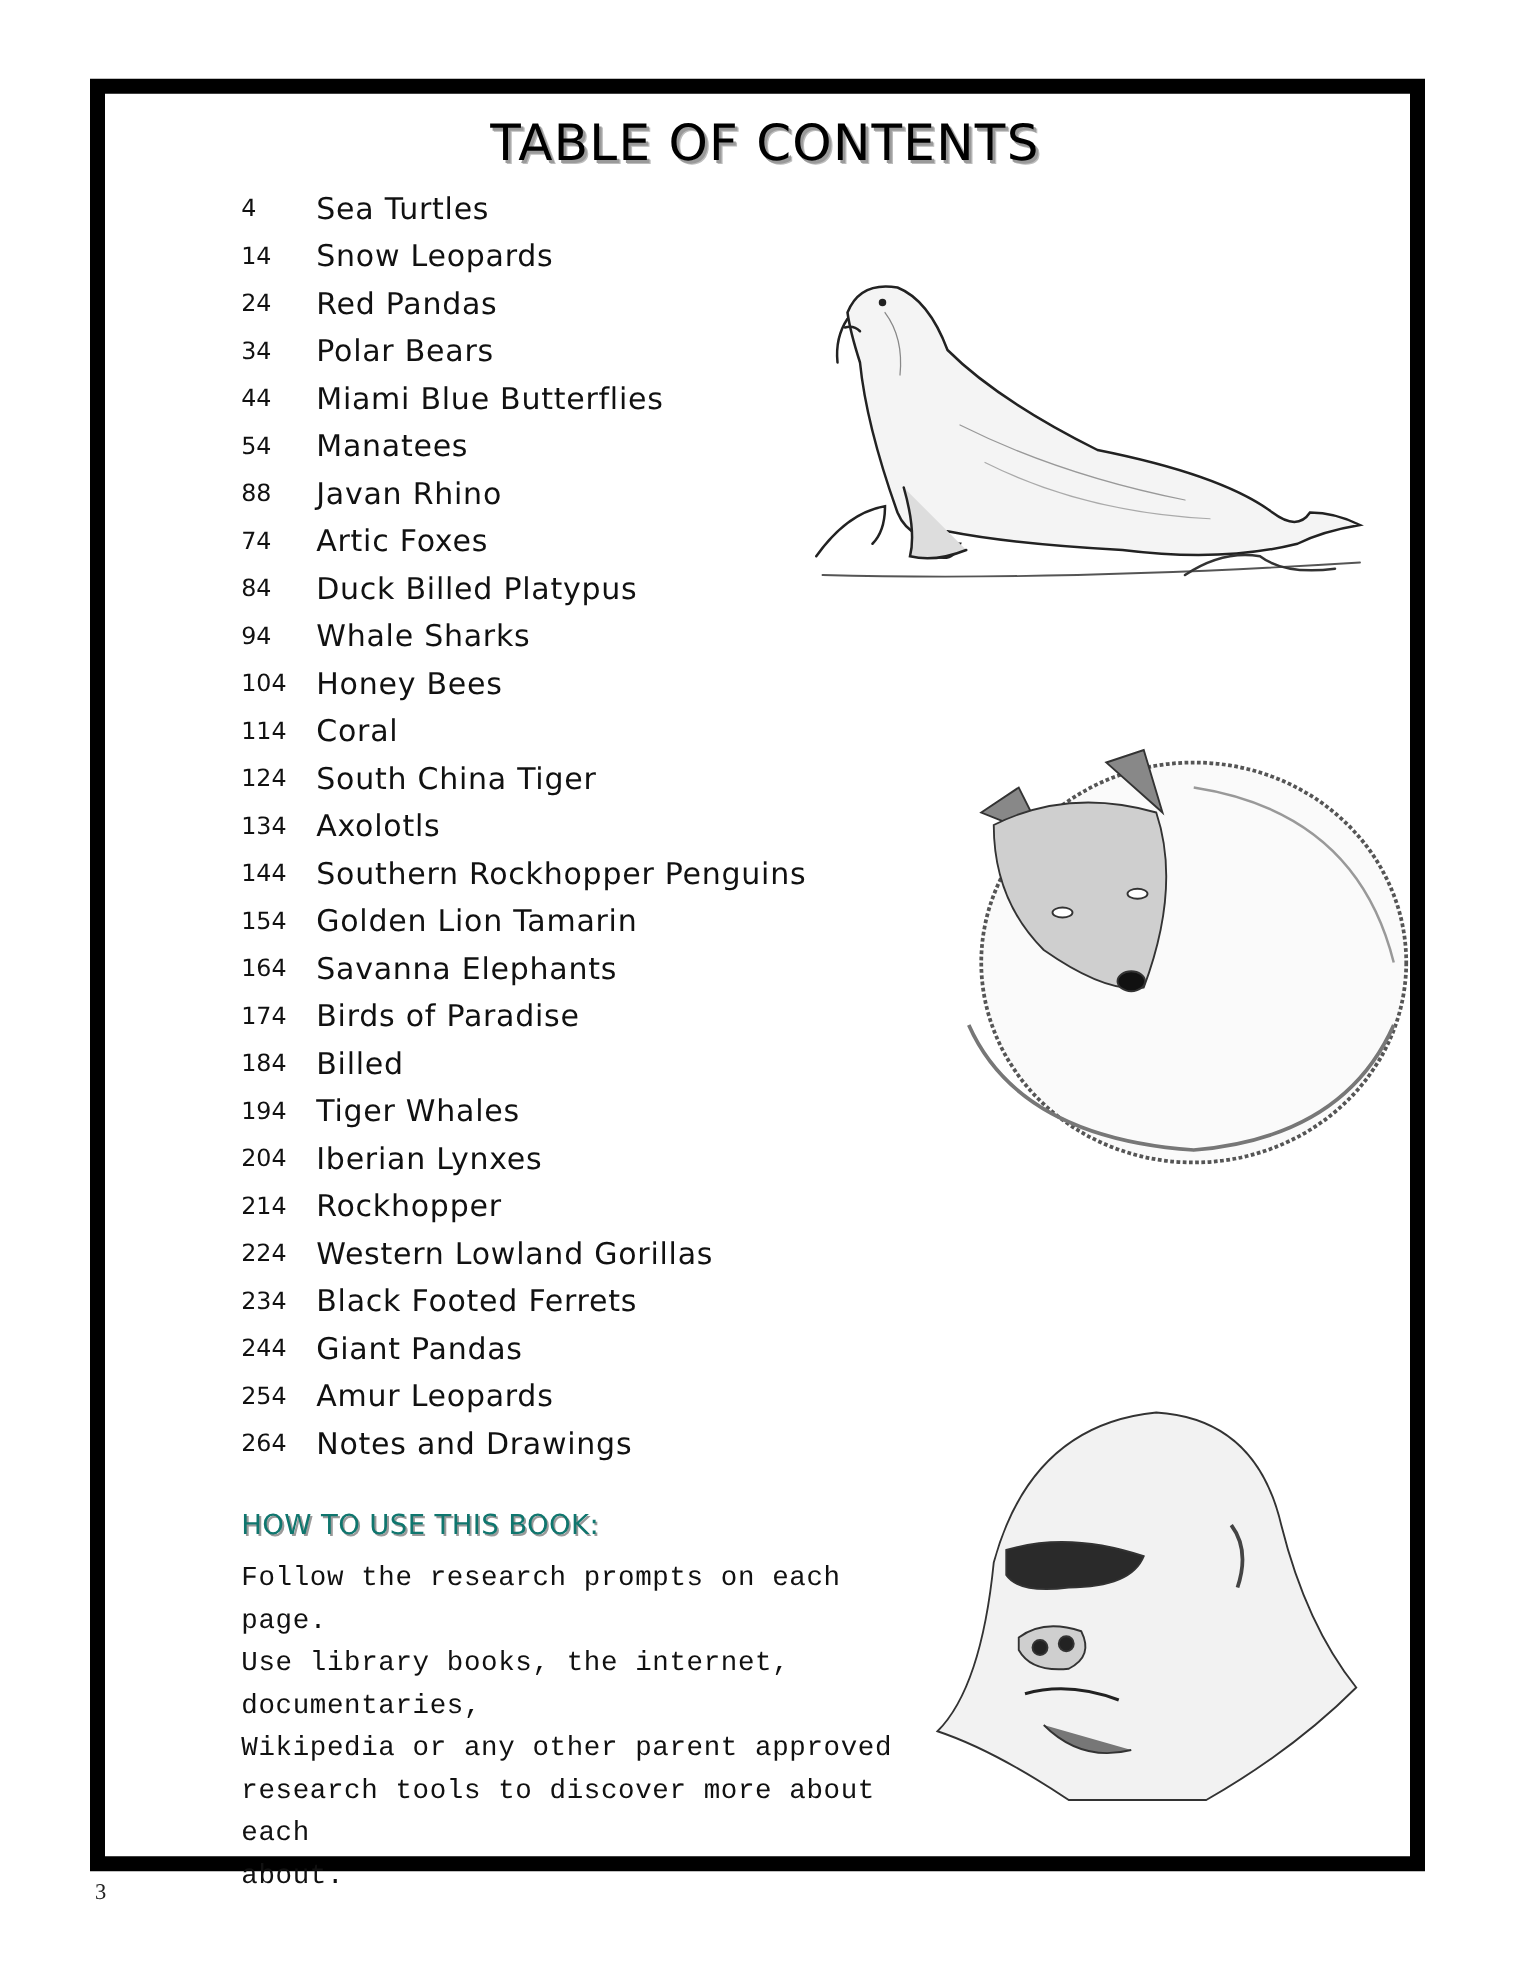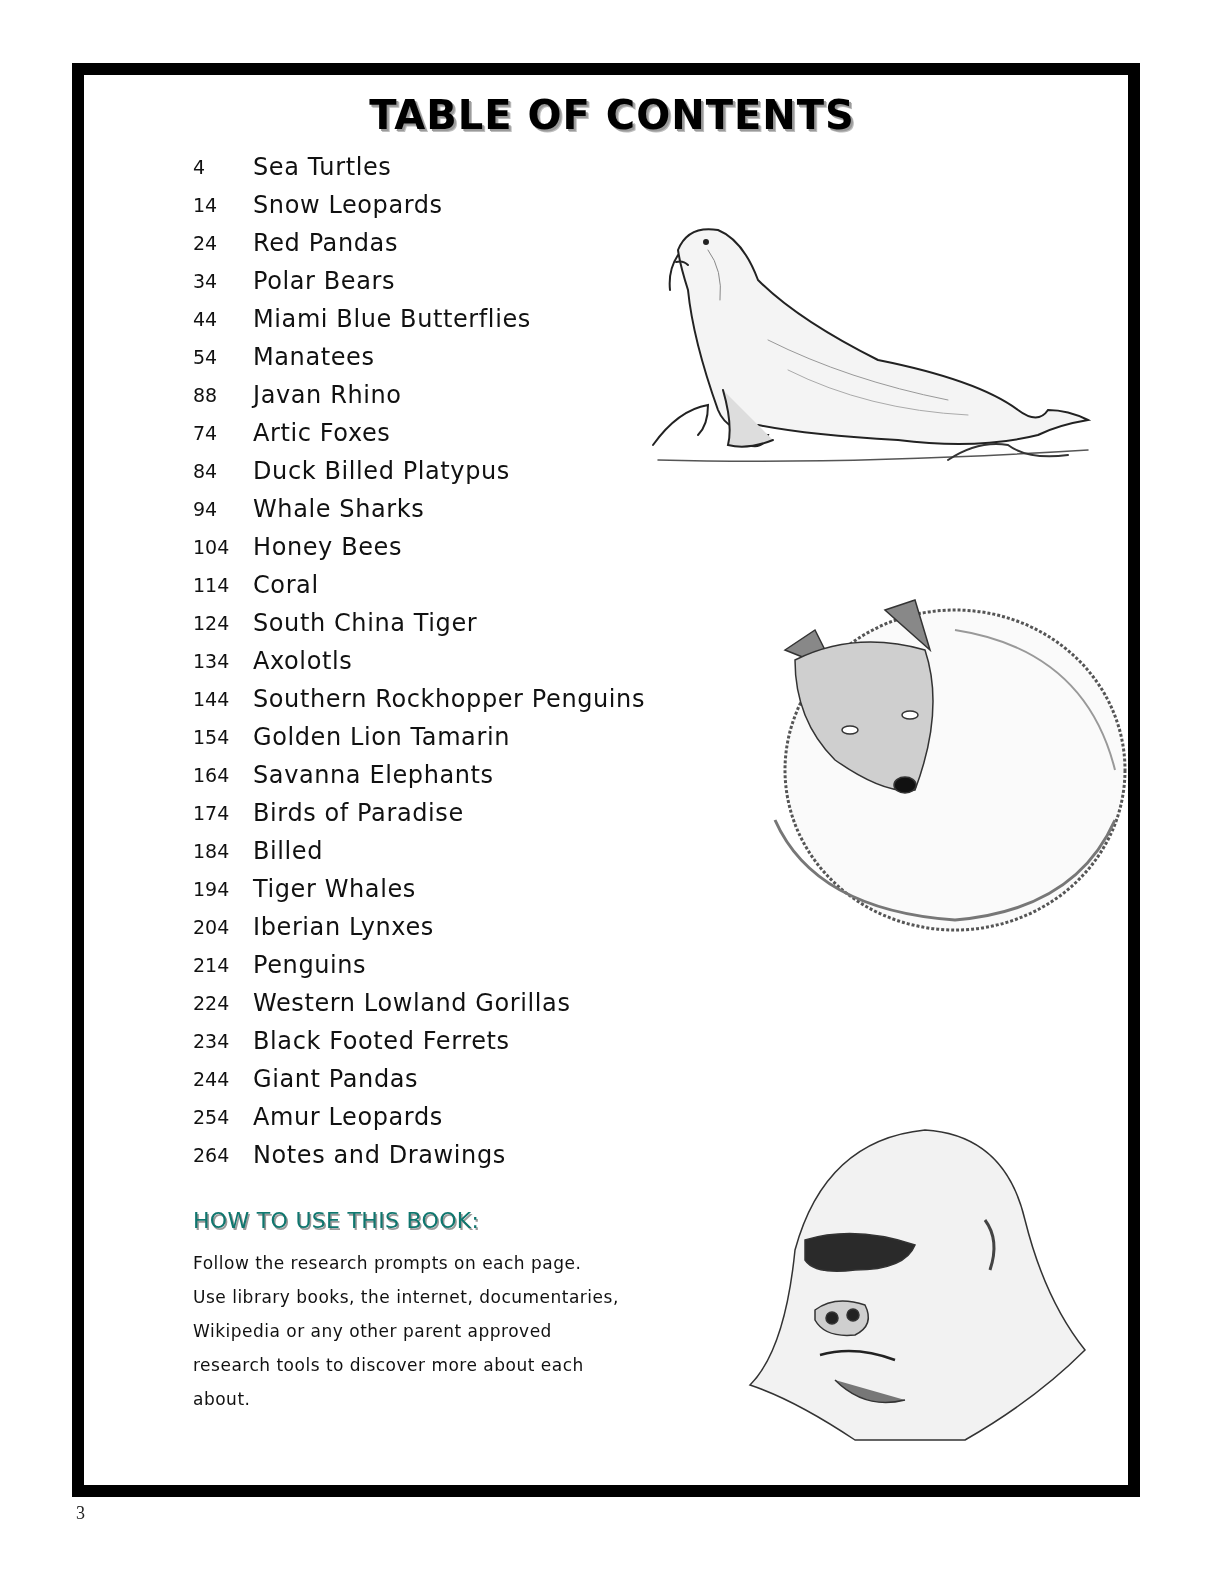--- a/index.html
+++ b/index.html
@@ -1,31 +1,31 @@
 <!DOCTYPE html>
 <html><head>
 <meta charset="utf-8">
 <style>
   html, body { margin:0; padding:0; background:#ffffff; }
   body { width:1224px; height:1584px; position:relative; overflow:hidden;
          font-family:"DejaVu Sans", sans-serif; color:#111; }
   .frame { position:absolute; left:72px; top:63px; width:1044px; height:1410px;
            border:12px solid #000; background:#fff; }
   .title { position:absolute; left:0; right:0; top:92px; text-align:center;
-           font-family:"DejaVu Sans", sans-serif; font-weight:700; font-size:40px;
+           font-family:"DejaVu Sans", sans-serif; font-weight:400; font-size:40px;
            letter-spacing:1px; color:#000;
            text-shadow: 2px 2px 0 #9a9a9a, 3px 3px 0 #bdbdbd; }
   .toc { position:absolute; left:193px; top:148px; }
   .toc-row { height:38px; display:flex; align-items:center; }
   .toc-num { width:60px; font-size:19px; font-family:"DejaVu Sans", sans-serif; color:#111; }
   .toc-title { font-size:24px; font-family:"DejaVu Sans", sans-serif; letter-spacing:0.6px; color:#111;text-align:right; }
   .howto-heading { position:absolute; left:193px; top:1208px; font-weight:400; font-size:22px;
            letter-spacing:0.3px; color:#0f766e; text-shadow: 1.5px 1.5px 0 #9a9a9a; }
-  .howto-body { position:absolute; left:193px; top:1246px; width:540px; font-size:17px;
-           line-height:34px; letter-spacing:0.5px; color:#111; }
+  .howto-body { position:absolute; left:193px; top:1246px; width:540px; font-size:22px;
+           line-height:34px; letter-spacing:0.5px; color:#111;font-family:Liberation Mono, monospace; }
   .illus { position:absolute; }
   .seal { left:648px; top:210px; width:450px; height:290px; }
   .fox { left:755px; top:590px; width:375px; height:345px; }
   .gorilla { left:735px; top:1100px; width:355px; height:345px; }
   .page-num { position:absolute; left:76px; top:1503px; font-family:"Liberation Serif", serif;
               font-size:18px; color:#222; }
 </style>
 </head>
 <body>
 
@@ -113,21 +113,21 @@
     <div class="toc-row">
       <span class="toc-num">194</span>
       <span class="toc-title">Tiger Whales</span>
     </div>
     <div class="toc-row">
       <span class="toc-num">204</span>
       <span class="toc-title">Iberian Lynxes</span>
     </div>
     <div class="toc-row">
       <span class="toc-num">214</span>
-      <span class="toc-title">Penguins</span>
+      <span class="toc-title">Rockhopper</span>
     </div>
     <div class="toc-row">
       <span class="toc-num">224</span>
       <span class="toc-title">Western Lowland Gorillas</span>
     </div>
     <div class="toc-row">
       <span class="toc-num">234</span>
       <span class="toc-title">Black Footed Ferrets</span>
     </div>
     <div class="toc-row">

